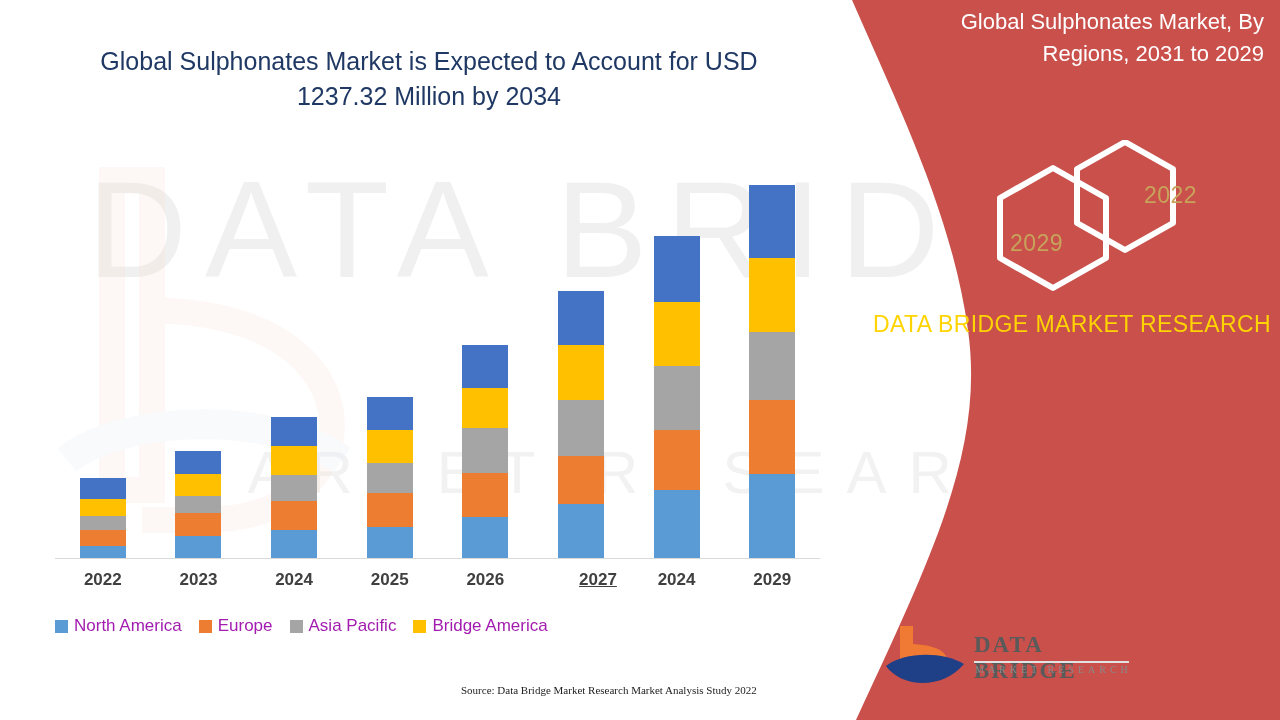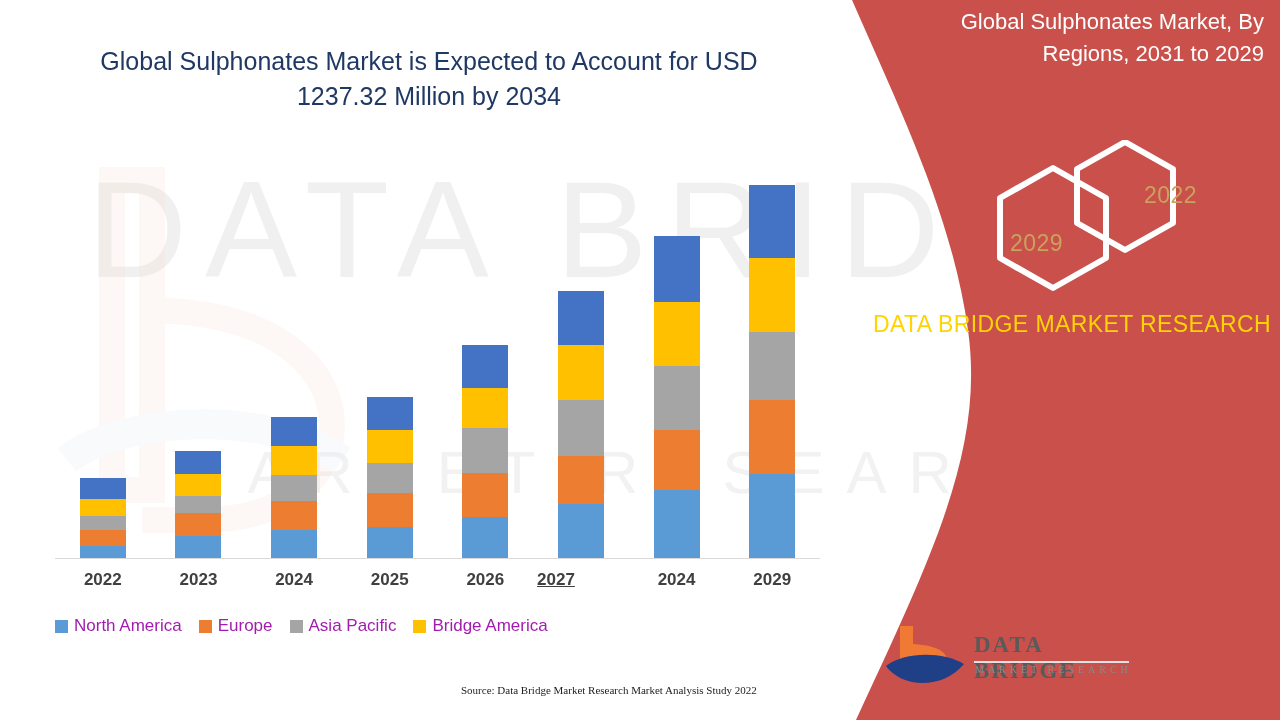--- a/index.html
+++ b/index.html
@@ -187,21 +187,21 @@
         <div class="seg" style="height: 74px; background: rgb(255, 192, 0);"></div>
         <div class="seg" style="height: 73px; background: rgb(68, 114, 196);"></div>
       </div>
     </div>
   <div class="xlabels" id="xlabels">
       <div class="xlab" style="left: 2.8125px;">2022</div>
       <div class="xlab" style="left: 98.4375px;">2023</div>
       <div class="xlab" style="left: 194.062px;">2024</div>
       <div class="xlab" style="left: 289.688px;">2025</div>
       <div class="xlab" style="left: 385.312px;">2026</div>
-      <div class="xlab" style="left: 456px; text-decoration: underline;">2027</div>
+      <div class="xlab" style="left: 498px; text-decoration: underline;">2027</div>
       <div class="xlab" style="left: 576.562px;">2024</div>
       <div class="xlab" style="left: 672.188px;">2029</div>
     </div>
 
   <div class="legend" id="legend">
       <div class="lg-item">
         <span class="lg-swatch" style="background: rgb(91, 155, 213);"></span>
         <span class="lg-label">North America</span>
       </div>
       <div class="lg-item">

